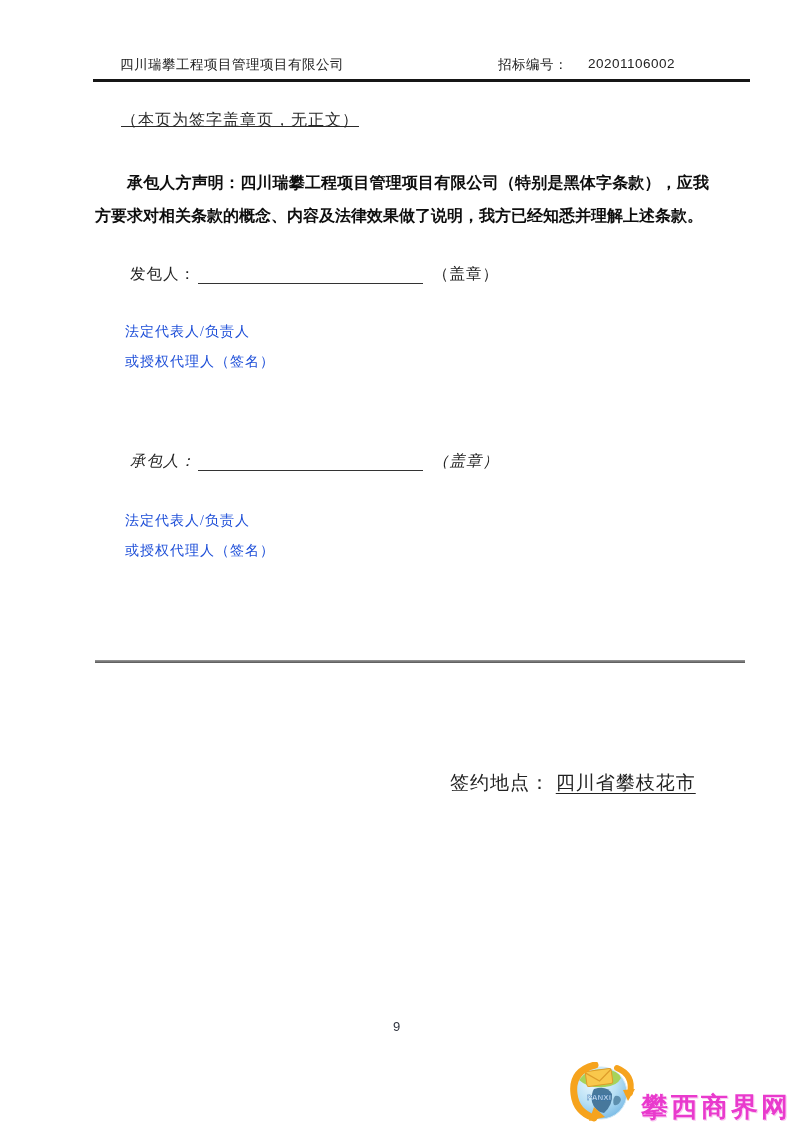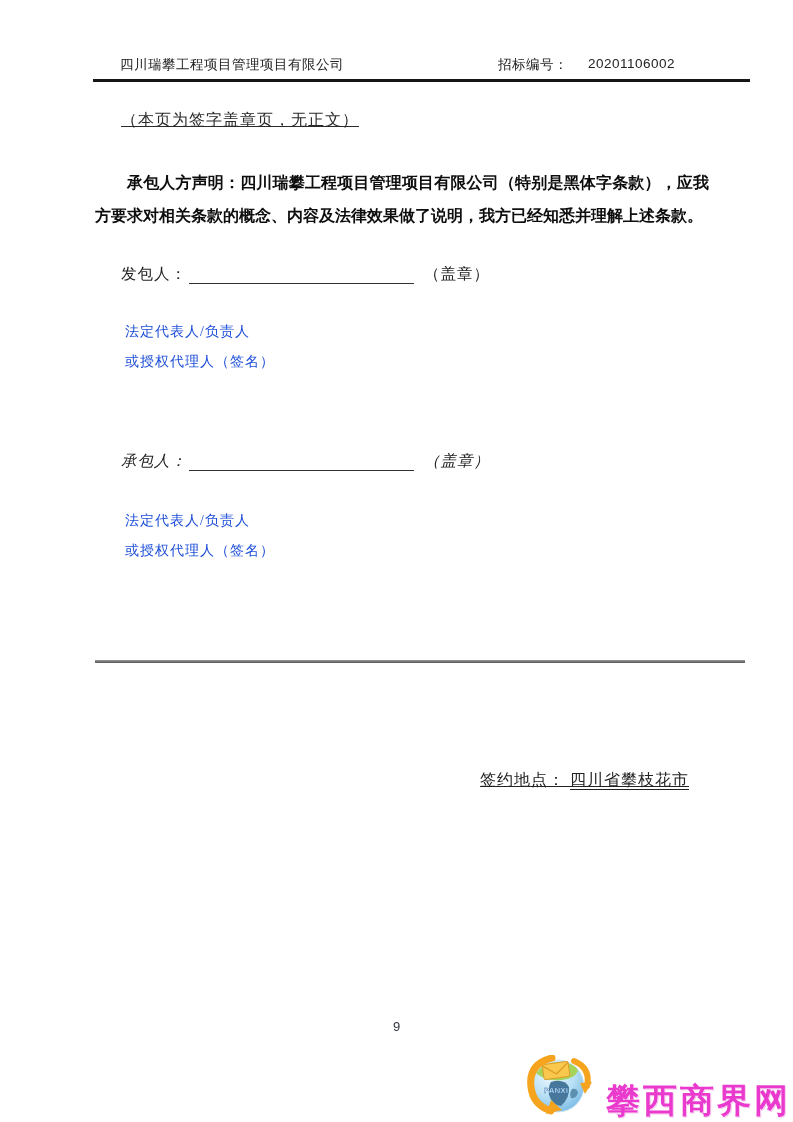--- a/index.html
+++ b/index.html
@@ -38,21 +38,21 @@
     position: absolute;
     top: 166px; left: 95px; width: 614px;
     font-family: "Liberation Sans", "DejaVu Sans", sans-serif;
     font-weight: bold;
     font-size: 16px; line-height: 33px;
     text-indent: 2em; text-align: justify;
     color: #0d0d0d;
   }
 
   .sig-row {
-    position: absolute; left: 121px;
+    position: absolute; left: 130px;
     font-size: 15.5px; letter-spacing: 1px; color: #222;
     display: flex; align-items: flex-end;
   }
   .sig-row.employer { top: 264px; }
   .sig-row.contractor { top: 451px; font-style: italic; }
   .sig-blank {
     display: inline-block;
     width: 225px; height: 19px;
     border-bottom: 1.2px solid #333;
     margin: 0 10px 1px 2px;
@@ -80,46 +80,46 @@
   }
   .time-blank {
     display: inline-block; height: 17px;
     border-bottom: 1.2px solid #333; margin-bottom: 1px;
   }
   .time-blank.year  { width: 50px; }
   .time-blank.month { width: 34px; }
   .time-blank.day   { width: 25px; }
 
   .sign-place {
-    position: absolute; top: 770px; left: 480px;
-    font-size: 16px; letter-spacing: 1px; color: #222; text-decoration: underline;
+    position: absolute; top: 770px; left: 450px;
+    font-size: 19px; letter-spacing: 1px; color: #222;
   }
   .place-value {
     text-decoration: underline;
     text-underline-offset: 4px;
     padding-right: 4px;
   }
 
   
   .page-num {
     position: absolute; top: 1019px; left: 393px;
     font-size: 13px; color: #30343f;
     font-family: "Liberation Sans", "DejaVu Sans", sans-serif;
   }
 
   
   .watermark {
-    position: absolute; right: 2px; bottom: 7px;
-    display: flex; align-items: flex-end; gap: 10px;
+    position: absolute; right: 2px; bottom: 0px;
+    display: flex; align-items: flex-end; gap: 2px;
   }
   .wm-logo { width: 72px; height: 60px; flex: none; }
   .wm-text { display: flex; flex-direction: column; align-items: flex-end; }
   .wm-cn {
     font-family: "Liberation Sans", "DejaVu Sans", sans-serif;
-    font-weight: bold; font-size: 34px; line-height: 30px;
+    font-weight: bold; font-size: 27px; line-height: 30px;
     letter-spacing: 3px;
     color: var(--wm-color, #e93acd);
     text-shadow: 0 0 1px #ffffff, 1px 1px 0 #f8c6ef;
   }
   .wm-url {
     font-family: "DejaVu Sans Mono", "Liberation Mono", monospace;
     font-weight: bold; font-size: 18.5px; line-height: 21px;
     letter-spacing: 1px;
     color: var(--wm-color, #e93acd);
   }

